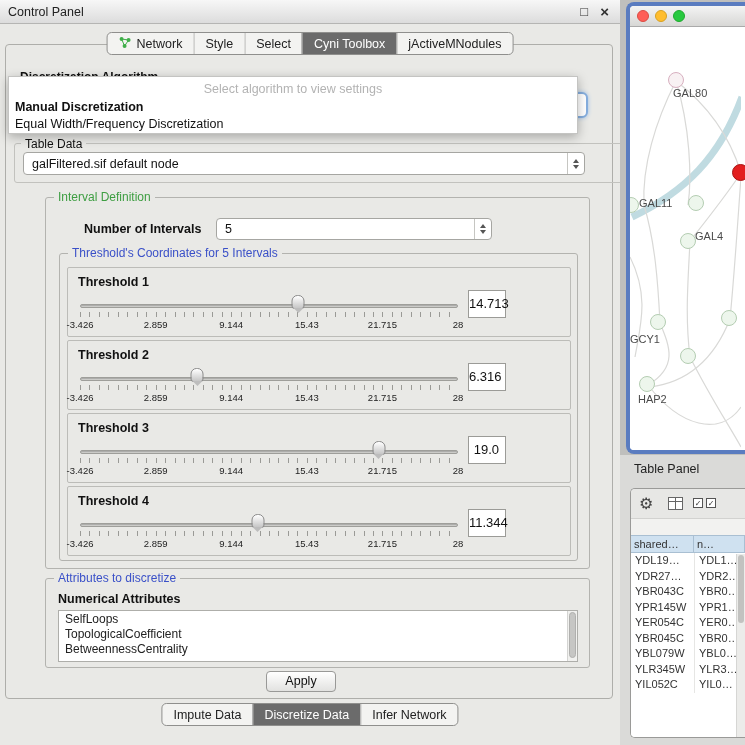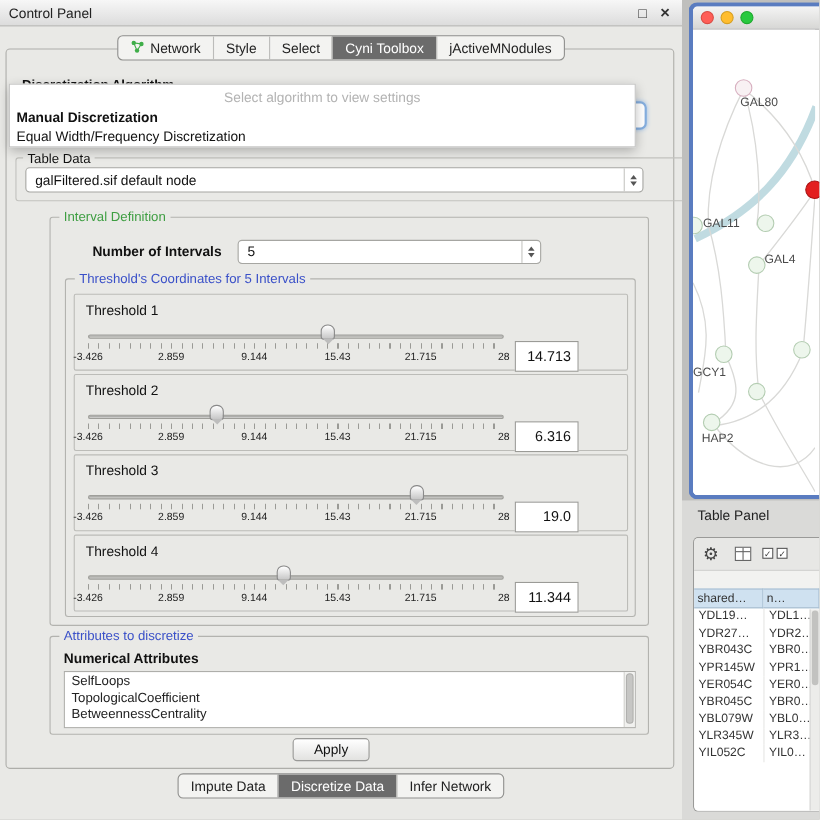--- a/index.html
+++ b/index.html
@@ -60,38 +60,38 @@
 
   
   #interval-group { left:45px; top:197px; width:545px; height:372px; }
   #interval-group > .legend { color:#3e9e42; }
   #noi-label { position:absolute; left:38px; top:24px; font-size:12.5px; font-weight:bold; }
   #noi-combo { left:170px; top:20px; width:276px; height:22px; }
   #thresholds-group { left:13px; top:55px; width:519px; height:308px; }
   #thresholds-group > .legend { color:#3a50c8;text-align:center; }
 
   .th-panel { position:absolute; left:7px; width:504px; height:70px; border:1px solid #bcbcb8; border-radius:2px; }
-  .th-label { position:absolute; left:10px; top:7px; font-size:12.5px; font-weight:normal; }
+  .th-label { position:absolute; left:10px; top:7px; font-size:12.5px; font-weight:bold; }
   .slider { position:absolute; left:12px; top:26px; width:378px; height:42px; }
   .track { position:absolute; left:0; right:0; top:10px; height:4px; background:#cfcfcc;
            border:1px solid #9e9e9a; border-radius:2px; box-shadow:inset 0 1px 1px rgba(0,0,0,0.18); }
   .ticks { position:absolute; left:0; top:18px; width:100%; height:5px;
            background-image:repeating-linear-gradient(to right,#9a9a96 0,#9a9a96 1px,transparent 1px,transparent 9.45px); }
   .scale { position:absolute; left:0; top:25px; width:100%; height:12px; font-size:9.5px; color:#222; }
   .scale span { position:absolute; transform:translateX(-50%); white-space:nowrap; }
   .scale span:nth-child(1){ left:0%; } .scale span:nth-child(2){ left:20%; }
   .scale span:nth-child(3){ left:40%; } .scale span:nth-child(4){ left:60%; }
   .scale span:nth-child(5){ left:80%; } .scale span:nth-child(6){ left:100%; }
   .thumb { position:absolute; top:1px; width:13px; height:14px; transform:translateX(-50%);
            background:linear-gradient(#ffffff,#c6c6c6); border:1px solid #8a8a8a;
            border-radius:6px 6px 3px 3px; z-index:2; }
   .thumb::after { content:""; position:absolute; left:50%; top:100%; transform:translateX(-50%);
                   border-left:5px solid transparent; border-right:5px solid transparent;
                   border-top:5px solid #bdbdbd; }
-  .th-value { position:absolute; left:400px; top:42px; width:58px; height:28px; background:#fff;
+  .th-value { position:absolute; left:400px; top:22px; width:38px; height:28px; background:#fff;
               border:1px solid #9b9b97; font-size:13px; text-align:right; line-height:26px; padding-right:6px; }
 
   
   #attributes-group { left:45px; top:578px; width:545px; height:90px; }
   #attributes-group > .legend { color:#3a50c8; }
   #num-attr-label { position:absolute; left:12px; top:13px; font-size:12.5px; font-weight:bold; }
   #attr-list { position:absolute; left:12px; top:31px; width:520px; height:52px; background:#fff;
                border:1px solid #aeaeaa; overflow:hidden; }
   #attr-list .item { font-size:12px; color:#222; padding:1px 0 0 6px; height:15px; white-space:nowrap; }
   #attr-scrollbar { position:absolute; right:0; top:0; bottom:0; width:10px; background:#f1f1ef; border-left:1px solid #d4d4d2; }

